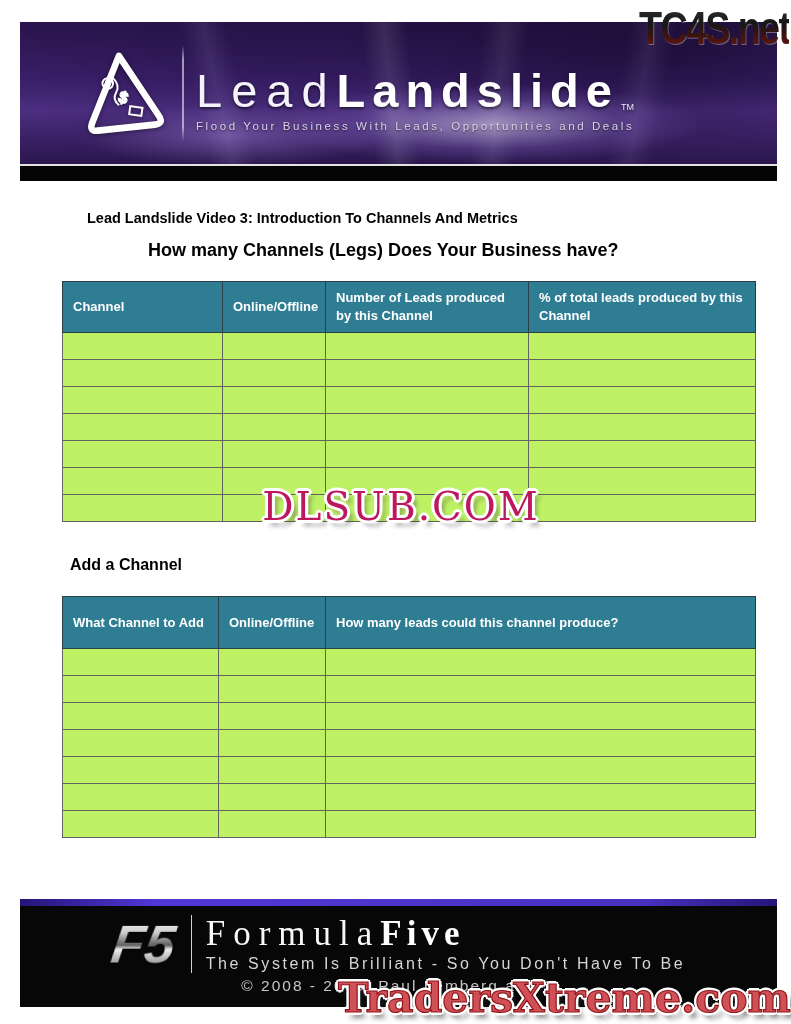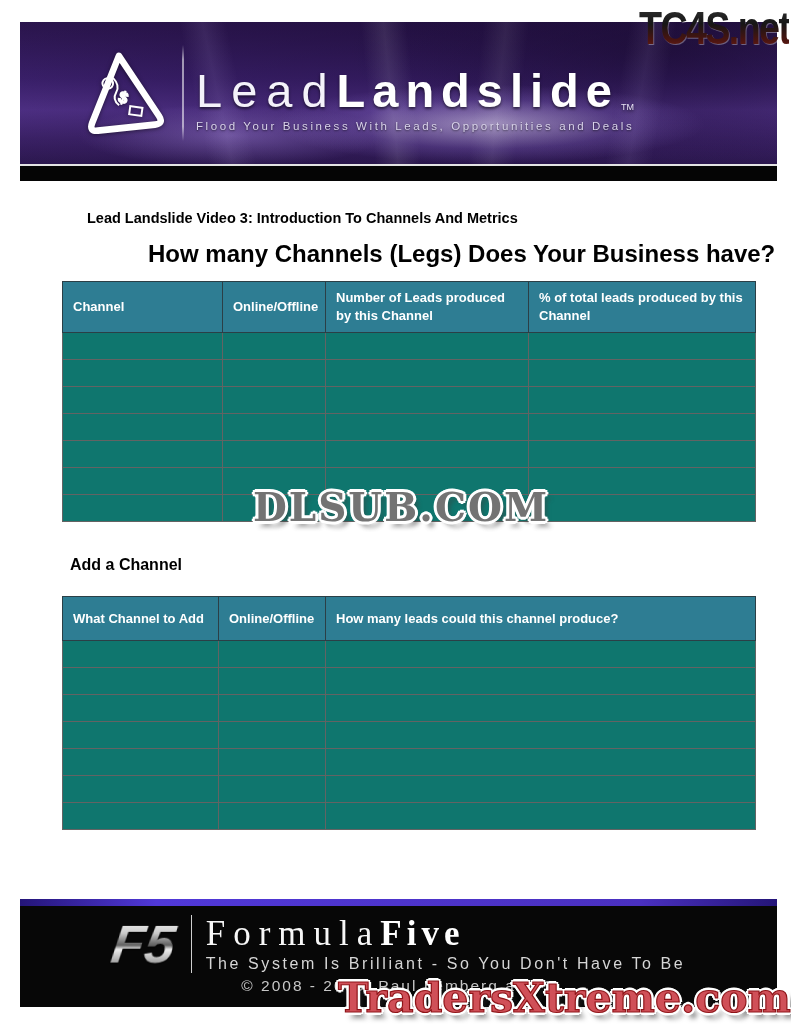--- a/index.html
+++ b/index.html
@@ -43,43 +43,43 @@
   .logo-divider { width:2px; height:96px; margin:0 0 0 18px; background:linear-gradient(180deg,transparent,rgba(255,255,255,0.55) 15%,rgba(255,255,255,0.55) 85%,transparent); }
   .logo-text { margin-left:12px; padding-top:8px; }
   .brand-line { display:flex; align-items:baseline; color:#fff; text-shadow:0 2px 3px rgba(0,0,0,0.55); }
   .brand-light { font-size:47px; font-weight:normal; letter-spacing:9px; color:#f4f2fa; }
   .brand-bold  { font-size:47px; font-weight:bold;   letter-spacing:7px; color:#ffffff; }
   .brand-tm { font-size:9px; color:#e8e4f4; margin-left:2px; align-self:flex-end; padding-bottom:6px; }
   .brand-tagline { margin-top:2px; font-size:11.5px; letter-spacing:2.6px; color:#d9d3ea; text-shadow:0 1px 2px rgba(0,0,0,0.6); white-space:nowrap; }
 
   
   .video-title { position:absolute; left:68px; top:210px; font-size:14.5px; font-weight:bold; color:#000;margin-left:19px; }
-  .main-heading { position:absolute; left:148px; top:240px; font-size:24px; font-weight:bold; color:#000; }
+  .main-heading { position:absolute; left:148px; top:240px; font-size:18px; font-weight:bold; color:#000; }
   .sub-heading { position:absolute; left:70px; top:556px; font-size:16px; font-weight:bold; color:#000; }
 
   
-  table { border-collapse:collapse; table-layout:fixed; background:#0f766e; }
+  table { border-collapse:collapse; table-layout:fixed; background:#bef264; }
   .tbl { position:absolute; left:62px; width:693px; border:1.5px solid #333; }
   .tbl th {
     background:#2e7d93; color:#ffffff; font-size:13px; font-weight:bold; text-align:left;
     padding:6px 10px; vertical-align:middle; border:1px solid #2b3f46; line-height:1.35;
   }
   .tbl td { border:1px solid #636363; height:27px; padding:0 8px; }
   #channels-table { top:281px; }
   #channels-table th { height:51px; }
   #add-channel-table { top:596px; }
-  #add-channel-table th { height:44px; }
+  #add-channel-table th { height:52px; }
   .t1-c1{width:160px;} .t1-c2{width:103px;} .t1-c3{width:203px;} .t1-c4{width:227px;}
   .t2-c1{width:156px;} .t2-c2{width:107px;} .t2-c3{width:430px;}
 
   
   .wm-mid {
     position:absolute; left:401px; top:484px; transform:translateX(-50%); z-index:20;
-    font-family:"DejaVu Serif", serif; font-weight:bold; font-size:39px; letter-spacing:2px;
-    color:#737373; white-space:nowrap;
+    font-family:"DejaVu Serif", serif; font-weight:normal; font-size:39px; letter-spacing:2px;
+    color:#be185d; white-space:nowrap;
     text-shadow:
       -3px 0 0 #fff, 3px 0 0 #fff, 0 -3px 0 #fff, 0 3px 0 #fff,
       -2px -2px 0 #fff, 2px -2px 0 #fff, -2px 2px 0 #fff, 2px 2px 0 #fff,
       5px 6px 4px rgba(60,60,60,0.45);
   }
 
   
   .footer { position:absolute; left:20px; top:899px; width:757px; height:108px; background:#070707; }
   .footer-strip { width:100%; height:7px; background:linear-gradient(90deg,#241578,#5038d8 18%,#4a30c0 82%,#241578); }
   .footer-brand-row { display:flex; align-items:center; justify-content:center; margin-top:8px; }

